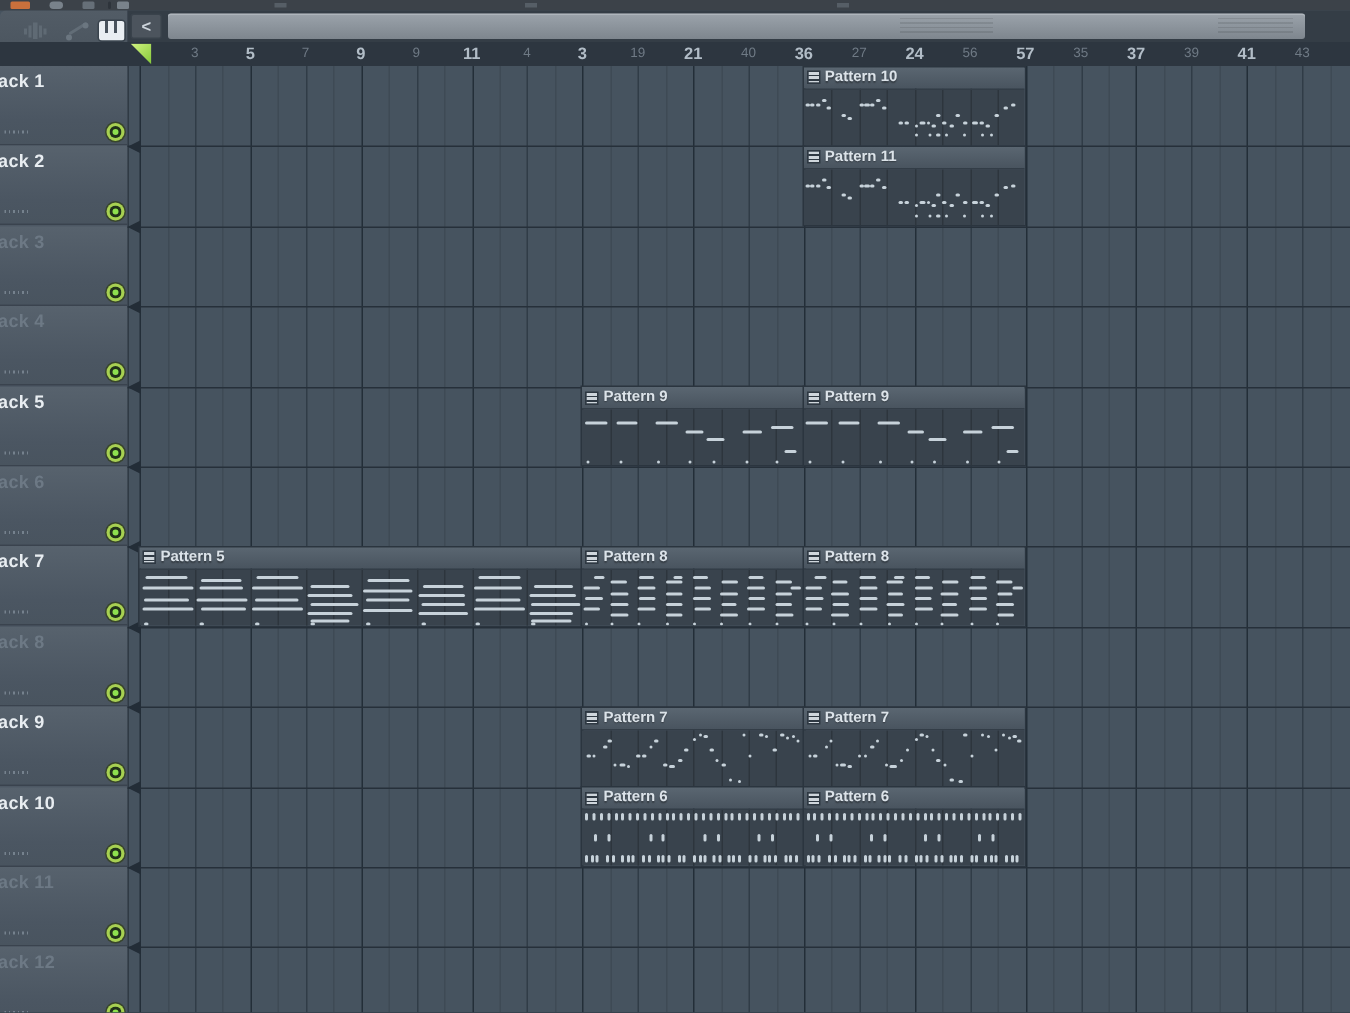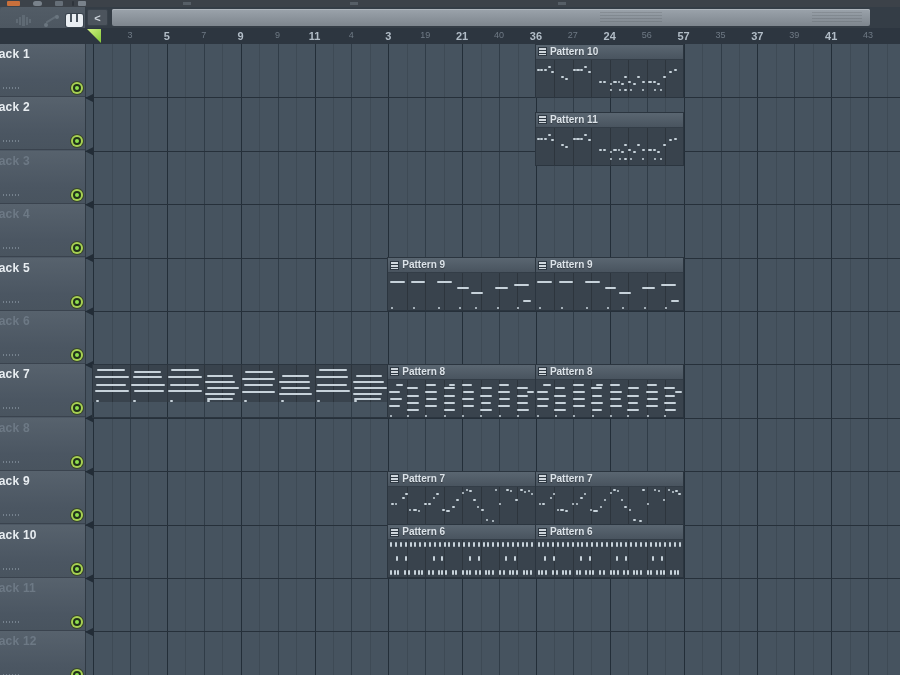--- a/index.html
+++ b/index.html
@@ -339,21 +339,21 @@
           <div class="note" style="left: 138px; top: 9.7px; width: 3.2px; height: 2px; background: rgb(199, 210, 218);"></div>
           <div class="note" style="left: 73.8px; top: 29.9px; width: 2.1px; height: 2px; background: rgb(199, 210, 218);"></div>
           <div class="note" style="left: 82.7px; top: 29.9px; width: 2.1px; height: 2px; background: rgb(199, 210, 218);"></div>
           <div class="note" style="left: 88.6px; top: 29.9px; width: 2.1px; height: 2px; background: rgb(199, 210, 218);"></div>
           <div class="note" style="left: 94.5px; top: 29.9px; width: 2.1px; height: 2px; background: rgb(199, 210, 218);"></div>
           <div class="note" style="left: 106.3px; top: 29.9px; width: 2.1px; height: 2px; background: rgb(199, 210, 218);"></div>
           <div class="note" style="left: 118.1px; top: 29.9px; width: 2.1px; height: 2px; background: rgb(199, 210, 218);"></div>
           <div class="note" style="left: 124px; top: 29.9px; width: 2.1px; height: 2px; background: rgb(199, 210, 218);"></div>
         </div>
       </div>
-      <div class="clip" style="left: 450.9px; top: 53.9px; width: 147.6px; height: 52.4px; margin-top: 15px;">
+      <div class="clip" style="left: 450.9px; top: 53.9px; width: 147.6px; height: 52.4px;">
         <div class="clip-title" style="height: 14px;">
           <div class="clip-icon"></div>
           <div class="clip-label">Pattern 11</div>
         </div>
         <div class="clip-body" style="height: 37.4px; background: rgb(57, 67, 77);">
           <div class="cb-line" style="left: 18.5px;"></div>
           <div class="cb-line" style="left: 36.9px;"></div>
           <div class="cb-line" style="left: 55.4px;"></div>
           <div class="cb-line" style="left: 73.8px;"></div>
           <div class="cb-line" style="left: 92.3px;"></div>
@@ -451,20 +451,24 @@
           <div class="note" style="left: 3px; top: 34.4px; width: 2px; height: 2px; background: rgb(199, 210, 218);"></div>
           <div class="note" style="left: 25.1px; top: 34.4px; width: 2px; height: 2px; background: rgb(199, 210, 218);"></div>
           <div class="note" style="left: 50.2px; top: 34.4px; width: 2px; height: 2px; background: rgb(199, 210, 218);"></div>
           <div class="note" style="left: 70.9px; top: 34.4px; width: 2px; height: 2px; background: rgb(199, 210, 218);"></div>
           <div class="note" style="left: 86.4px; top: 34.4px; width: 2px; height: 2px; background: rgb(199, 210, 218);"></div>
           <div class="note" style="left: 108.5px; top: 34.4px; width: 2px; height: 2px; background: rgb(199, 210, 218);"></div>
           <div class="note" style="left: 129.2px; top: 34.4px; width: 2px; height: 2px; background: rgb(199, 210, 218);"></div>
         </div>
       </div>
       <div class="clip" style="left: 8px; top: 320.9px; width: 295.3px; height: 52.4px;">
+        <div class="clip-title" style="height: 14px;">
+          <div class="clip-icon"></div>
+          <div class="clip-label">Pattern 5</div>
+        </div>
         <div class="clip-body" style="height: 37.4px; background: rgb(57, 67, 77);">
           <div class="cb-line" style="left: 18.5px;"></div>
           <div class="cb-line" style="left: 36.9px;"></div>
           <div class="cb-line" style="left: 55.4px;"></div>
           <div class="cb-line" style="left: 73.8px;"></div>
           <div class="cb-line" style="left: 92.3px;"></div>
           <div class="cb-line" style="left: 110.7px;"></div>
           <div class="cb-line" style="left: 129.2px;"></div>
           <div class="cb-line" style="left: 147.6px;"></div>
           <div class="cb-line" style="left: 166.1px;"></div>

